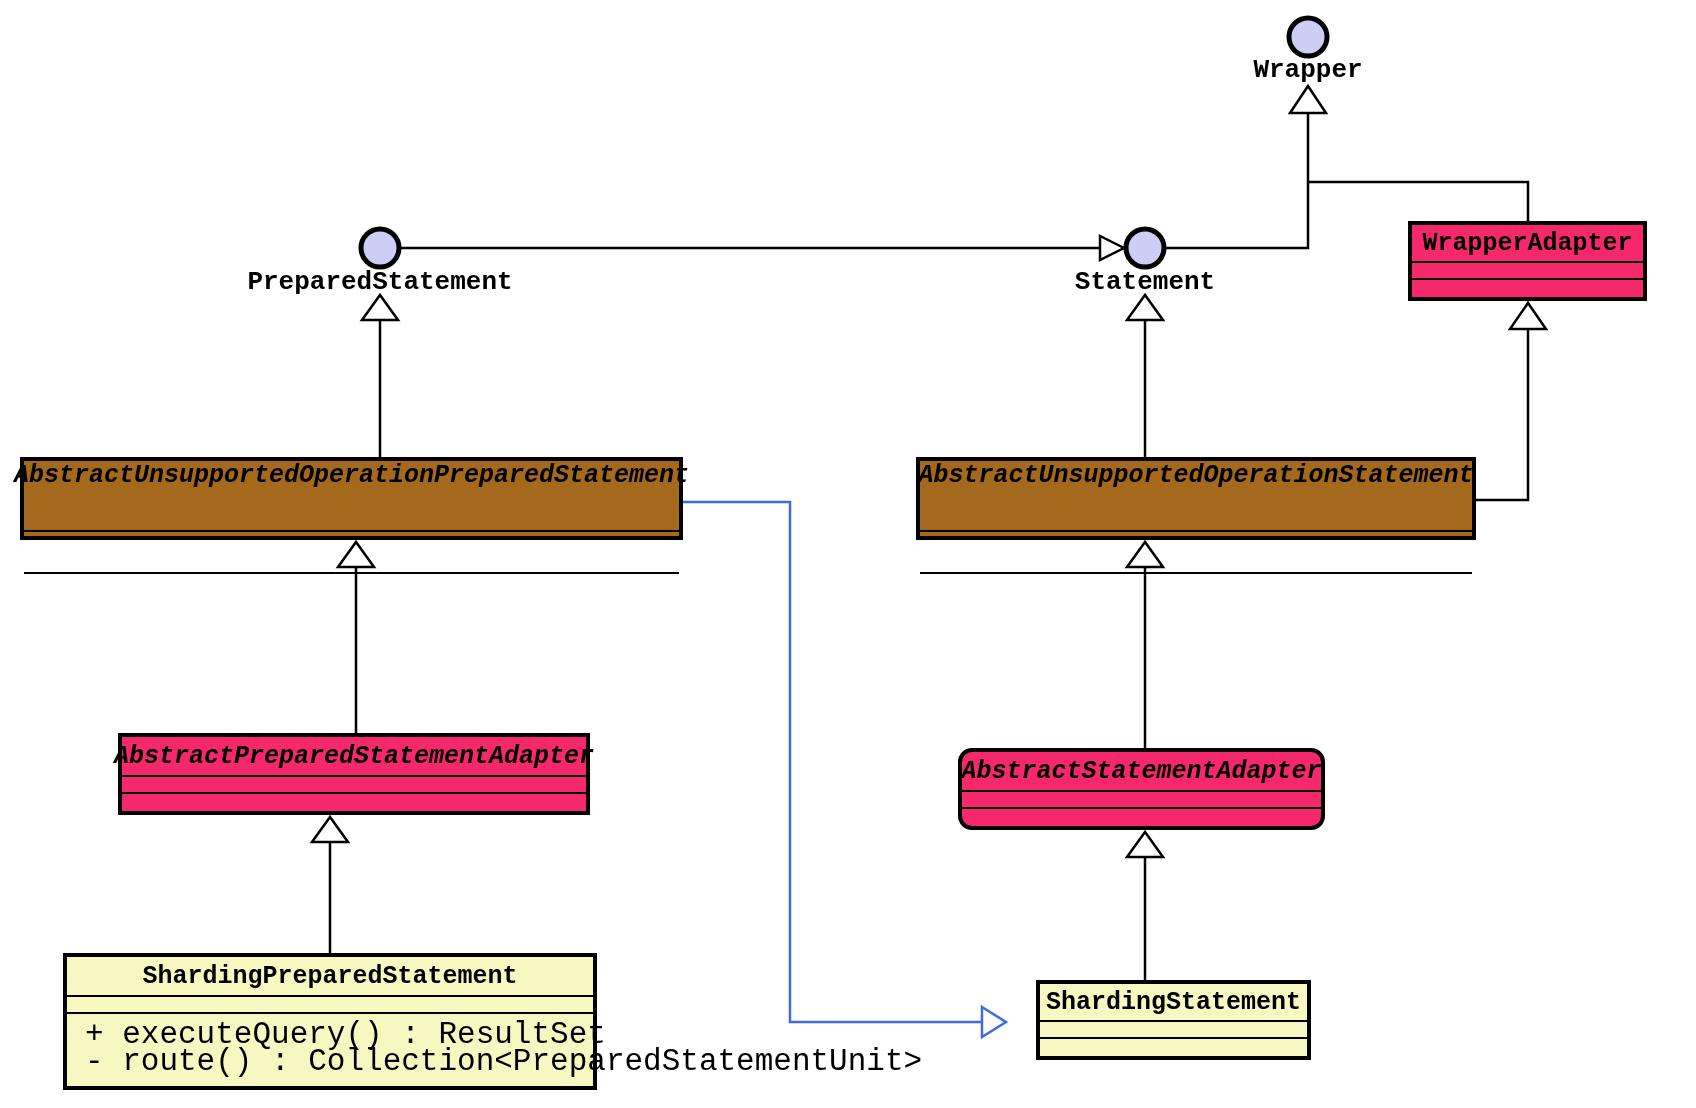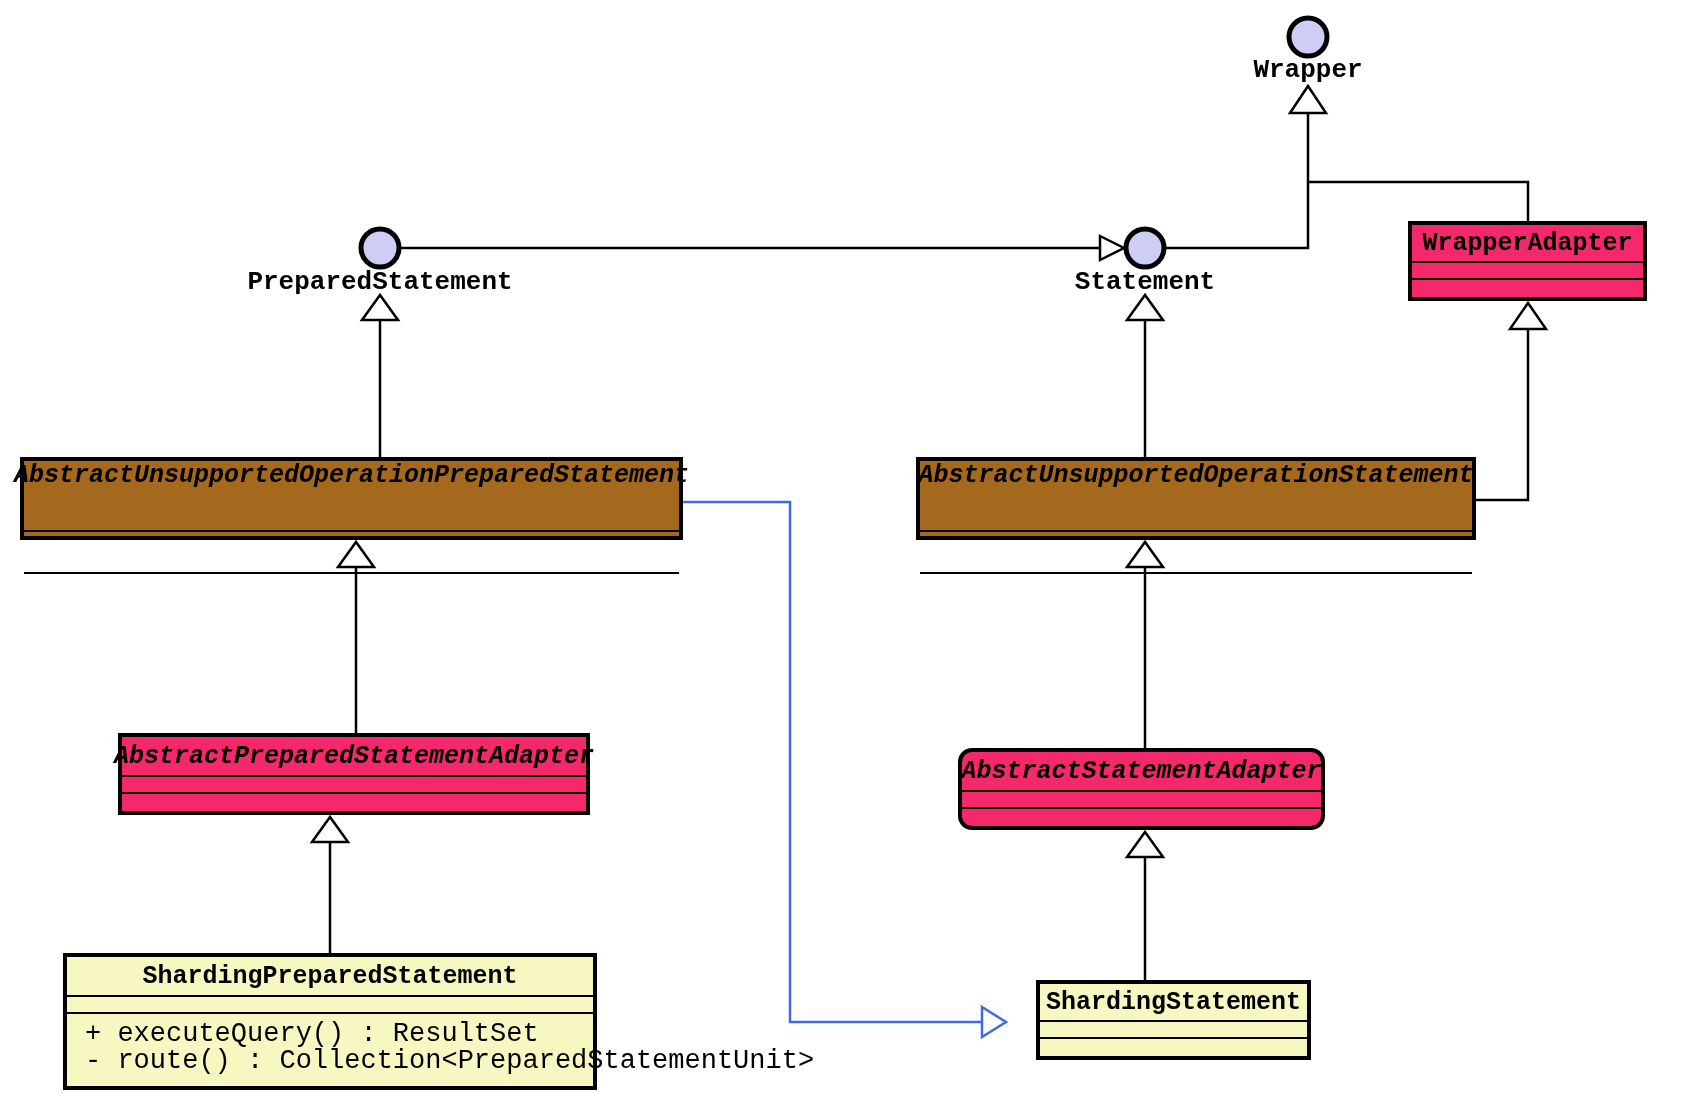--- a/index.html
+++ b/index.html
@@ -37,21 +37,21 @@
   .uml-class .c-methods { height:17px; border-top:2px solid #000; }
 
   .brown  { background: var(--abstract-class-fill,#A5691E); gap: 40px; }
   .pink   { background: var(--adapter-class-fill,#F5286D); }
   .yellow { background: var(--concrete-class-fill,#F7F7C2); }
 
   
   .uml-class.sps .c-title   { flex:0 0 38px; }
   .uml-class.sps .c-methods {
     flex:1; height:auto; padding:7px 0 0 18px;
-    font-size:27px; line-height:27px; color:#000;
+    font-size:31px; line-height:27px; color:#000;
     text-align:left; white-space:nowrap;
   }
 </style>
 </head>
 <body>
 
 <div class="canvas">
 
   <svg class="wires" viewBox="0 0 1696 1108">
 

